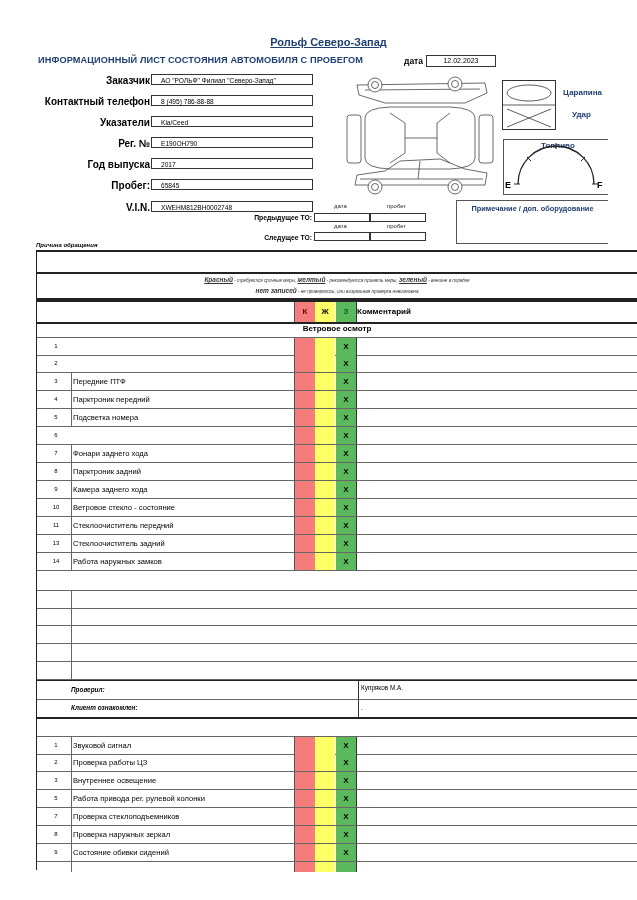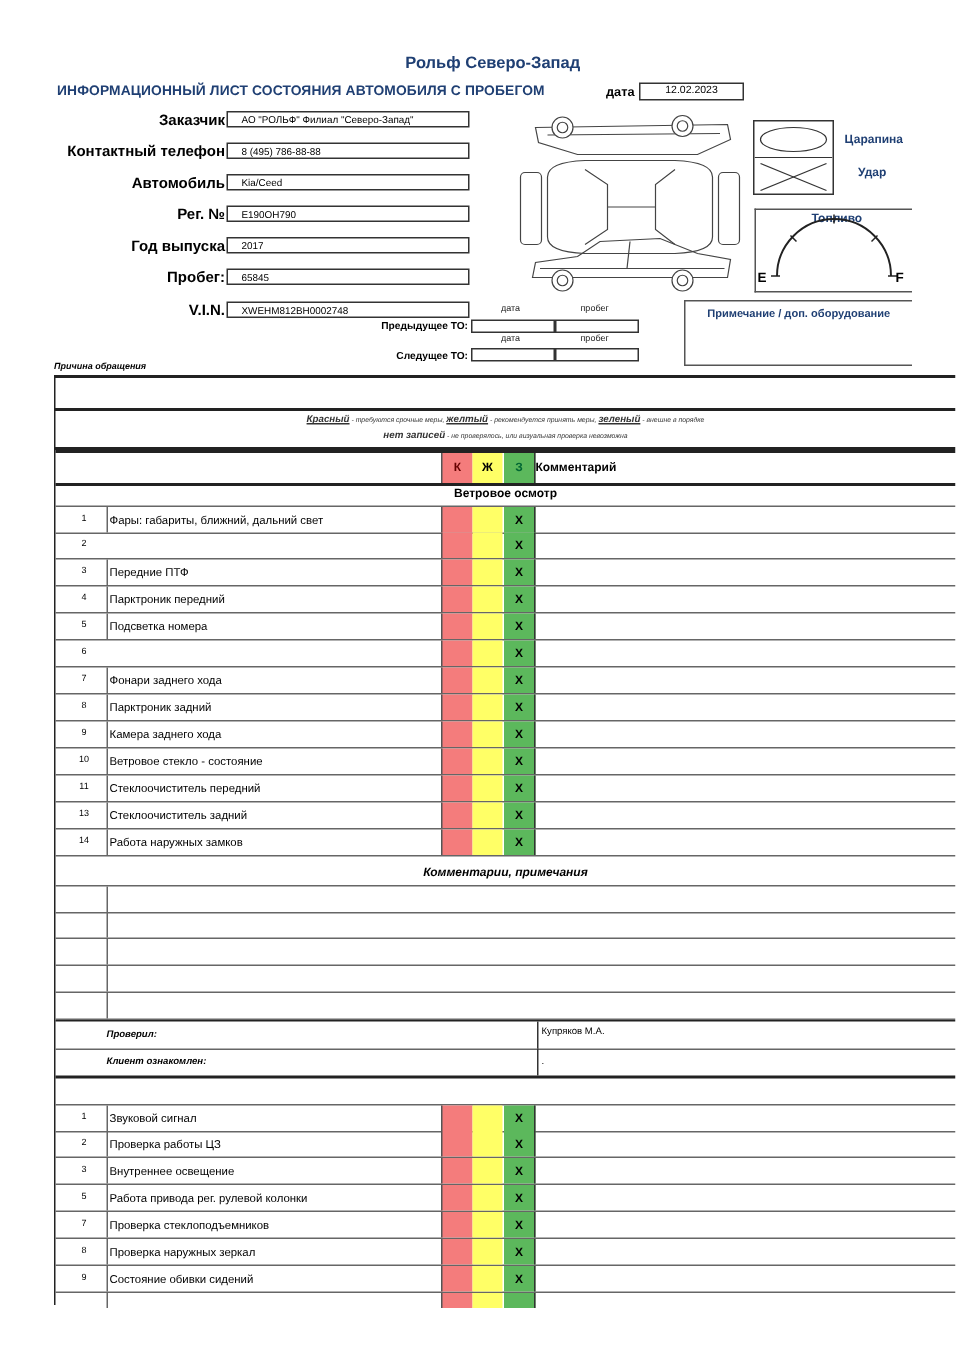--- a/index.html
+++ b/index.html
@@ -1,18 +1,18 @@
 <!DOCTYPE html>
 <html><head>
 <meta charset="utf-8">
 <style>
   html, body { margin:0; padding:0; background:#fff; }
   body { width:637px; height:900px; position:relative; overflow:hidden; font-family:"Liberation Sans", sans-serif; color:#000; }
   .abs { position:absolute; }
-  .title-org { left:0; width:637px; top:36px; text-align:center; font-weight:bold; font-size:11px; color:#1f3f73; padding-left:20px; box-sizing:border-box;}
+  .title-org { left:0; width:637px; top:36px; text-align:center; font-weight:bold; font-size:11px; color:#1f3f73; padding-left:20px; box-sizing:border-box;text-decoration:underline;}
   .title-main { left:38px; top:55px; font-weight:bold; font-size:9.2px; color:#1f3f73; letter-spacing:0.1px;text-align:right; }
   .date-label { left:404px; top:56px; font-weight:bold; font-size:8.5px; }
   .date-box { left:426px; top:55px; width:68px; height:10px; border:1px solid #333; font-size:7px; text-align:center; line-height:10px; }
   .lbl { font-weight:bold; font-size:10px; text-align:right; width:150px; left:0; }
   .fbox { left:151px; width:162px; height:11px; border:1px solid #333; font-size:6.6px; line-height:11px; padding-left:9px; box-sizing:border-box; }
   .small { font-size:6px; color:#222; }
   .to-lbl { font-weight:bold; font-size:6.8px; text-align:right; width:110px; left:202px; }
   .to-box { height:9px; border:1px solid #333; box-sizing:border-box; }
   .cars { left:345px; top:73px; width:150px; height:130px; }
   .legend-box { left:502px; top:80px; width:52px; height:48px; border:1px solid #333; }
@@ -41,21 +41,21 @@
 
 <div class="abs title-org">Рольф Северо-Запад</div>
 <div class="abs title-main">ИНФОРМАЦИОННЫЙ ЛИСТ СОСТОЯНИЯ АВТОМОБИЛЯ С ПРОБЕГОМ</div>
 <div class="abs date-label">дата</div>
 <div class="abs date-box">12.02.2023</div>
 
 <div class="abs lbl" style="top:75px">Заказчик</div>
 <div class="abs fbox" style="top:74px">АО "РОЛЬФ" Филиал "Северо-Запад"</div>
 <div class="abs lbl" style="top:96px">Контактный телефон</div>
 <div class="abs fbox" style="top:95px">8 (495) 786-88-88</div>
-<div class="abs lbl" style="top:117px">Автомобиль</div>
+<div class="abs lbl" style="top:117px">Указатели</div>
 <div class="abs fbox" style="top:116px">Kia/Ceed</div>
 <div class="abs lbl" style="top:138px">Рег. №</div>
 <div class="abs fbox" style="top:137px">Е190ОН790</div>
 <div class="abs lbl" style="top:159px">Год выпуска</div>
 <div class="abs fbox" style="top:158px">2017</div>
 <div class="abs lbl" style="top:180px">Пробег:</div>
 <div class="abs fbox" style="top:179px">65845</div>
 <div class="abs lbl" style="top:202px">V.I.N.</div>
 <div class="abs fbox" style="top:201px">XWEHM812BH0002748</div>
 
@@ -144,21 +144,20 @@
   <div class="row" style="top:0;height:20px;border-top:2px solid #222;border-bottom:2px solid #222">
     <div class="ck ck-r" style="text-align:center;font-weight:bold;font-size:8px;line-height:20px;color:#600">К</div>
     <div class="ck ck-y" style="text-align:center;font-weight:bold;font-size:8px;line-height:20px">Ж</div>
     <div class="ck ck-g" style="line-height:20px;color:#063">З</div>
     <div class="abs" style="left:320px;width:260px;text-align:left;font-weight:bold;font-size:8px;line-height:20px">Комментарий</div>
   </div>
   <div class="sec-title" style="top:24px">Ветровое осмотр</div>
   <div id="ext-rows">
       <div class="row" style="top:37px;height:17px;border-top:1px solid #666">
       <div class="num" style="line-height:17px">1</div>
-      <div class="name" style="line-height:17px">Фары: габариты, ближний, дальний свет</div>
       <div class="ck ck-r"></div>
       <div class="ck ck-y"></div>
       <div class="ck ck-g" style="line-height:17px">X</div>
       <div class="abs" style="left:321px;width:279px;height:100%"></div>
     </div>
       <div class="row" style="top:55px;height:17px;border-top:none">
       <div class="num" style="line-height:17px">2</div>
       <div class="ck ck-r"></div>
       <div class="ck ck-y"></div>
       <div class="ck ck-g" style="line-height:17px">X</div>
@@ -245,21 +244,20 @@
     </div>
       <div class="row" style="top:253px;height:17px;border-top:none">
       <div class="num" style="line-height:17px">14</div>
       <div class="name" style="line-height:17px">Работа наружных замков</div>
       <div class="ck ck-r"></div>
       <div class="ck ck-y"></div>
       <div class="ck ck-g" style="line-height:17px">X</div>
       <div class="abs" style="left:321px;width:279px;height:100%"></div>
     </div>
     </div>
-  <div class="sec-title" style="top:277px;font-style:italic">Комментарии, примечания</div>
   <div id="comment-rows">
       <div class="row" style="top:290px;height:17px;border-top:1px solid #666">
       <div class="name" style="height:17px"></div>
       </div>
       <div class="row" style="top:308px;height:17px;border-top:none">
       <div class="name" style="height:17px"></div>
       </div>
       <div class="row" style="top:326px;height:17px;border-top:none">
       <div class="name" style="height:17px"></div>
       </div>

